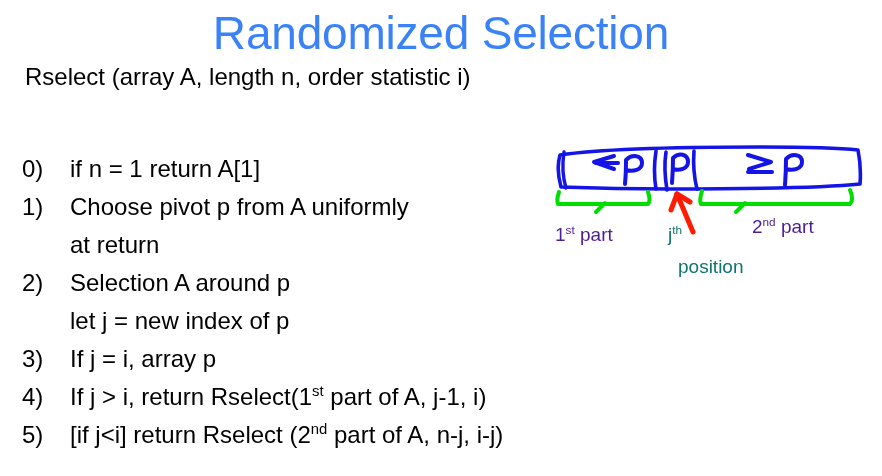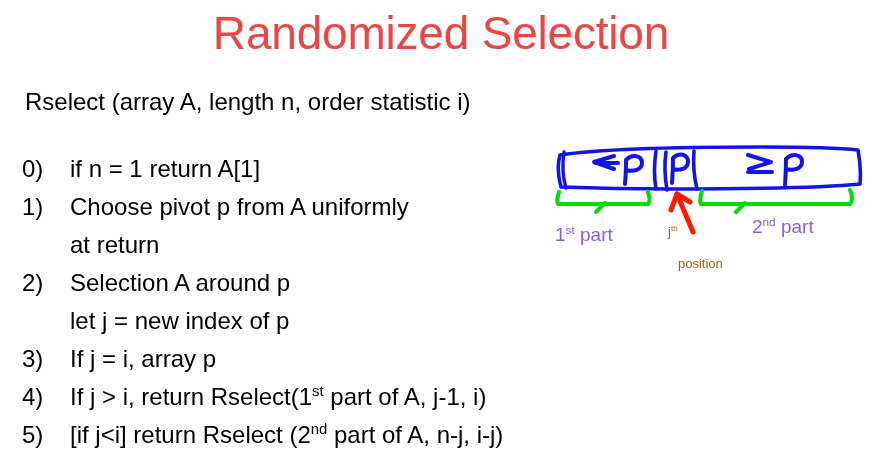--- a/index.html
+++ b/index.html
@@ -25,29 +25,29 @@
   
   #title {
     position: absolute;
     left: 0;
     top: 6px;
     width: 882px;
     text-align: center;
     font-size: 46px;
     font-weight: 400;
     letter-spacing: -0.2px;
-    color: #ef4444;
+    color: #3b82f6;
     white-space: nowrap;
   }
 
   
   #signature {
     position: absolute;
     left: 25px;
-    top: 88px;
+    top: 63px;
     font-size: 24px;
     font-weight: 400;
     color: #000000;
     white-space: nowrap;
   }
 
   
   #steps {
     position: absolute;
     left: 22px;
@@ -89,26 +89,26 @@
     left: 0;
     top: 0;
   }
 
   .lbl {
     position: absolute;
     white-space: nowrap;
     font-family: "Liberation Sans", sans-serif;
   }
   .lbl-green {
-    color: #8b5cf6;
+    color: #4c1d95;
     font-size: 19px;
   }
   .lbl-red {
-    color: #a16207;
-    font-size: 13px;
+    color: #0f766e;
+    font-size: 19px;
   }
   #label-first-part { left: 15px; top: 92px; }
   #label-second-part { left: 212px; top: 84px; }
   #label-jth { left: 128px; top: 92px; }
   #label-position { left: 126px; top: 124px; margin-left: 12px; }
 </style>
 </head>
 <body>
 
 <div id="slide">

